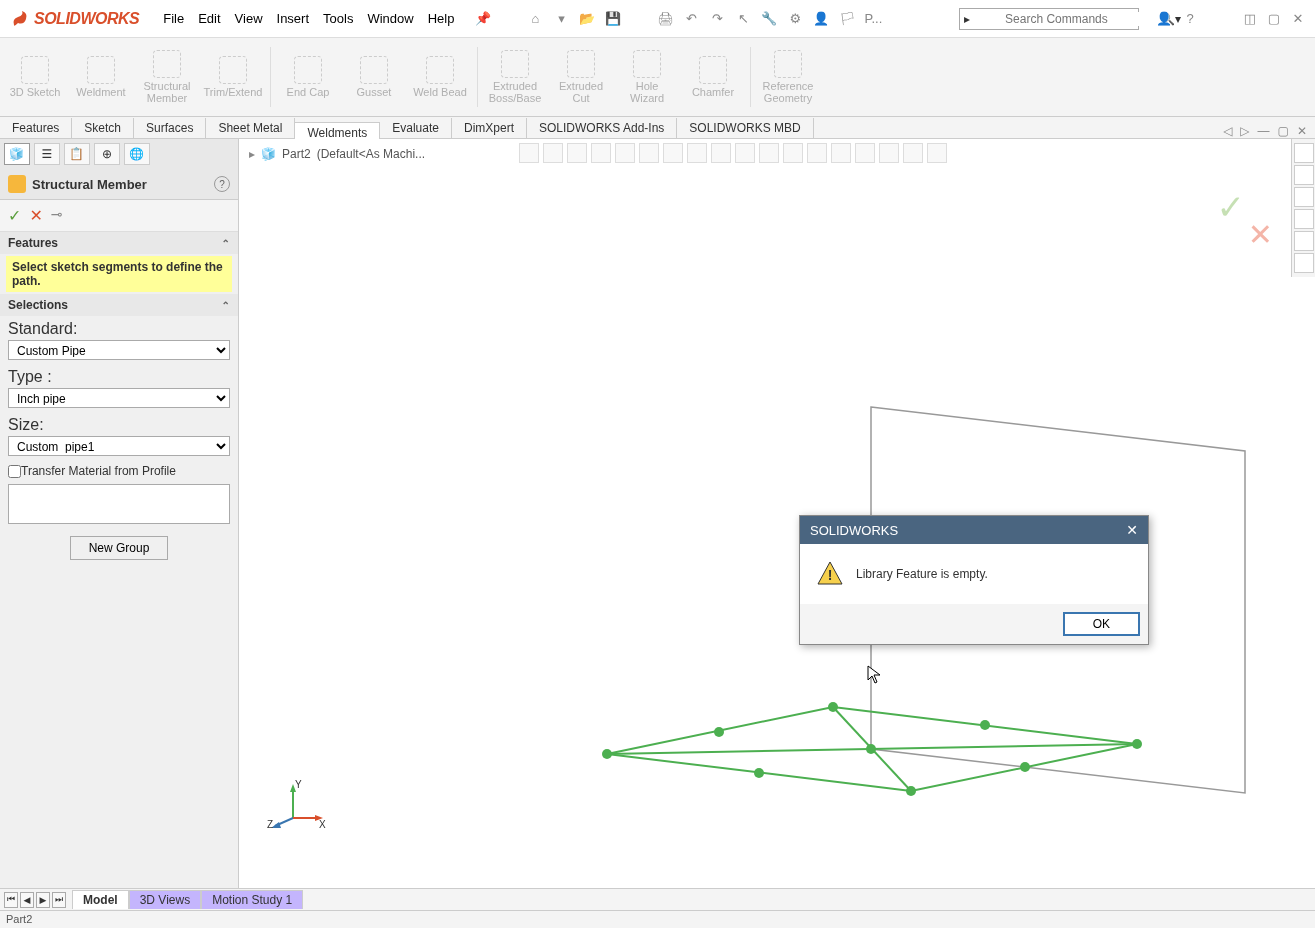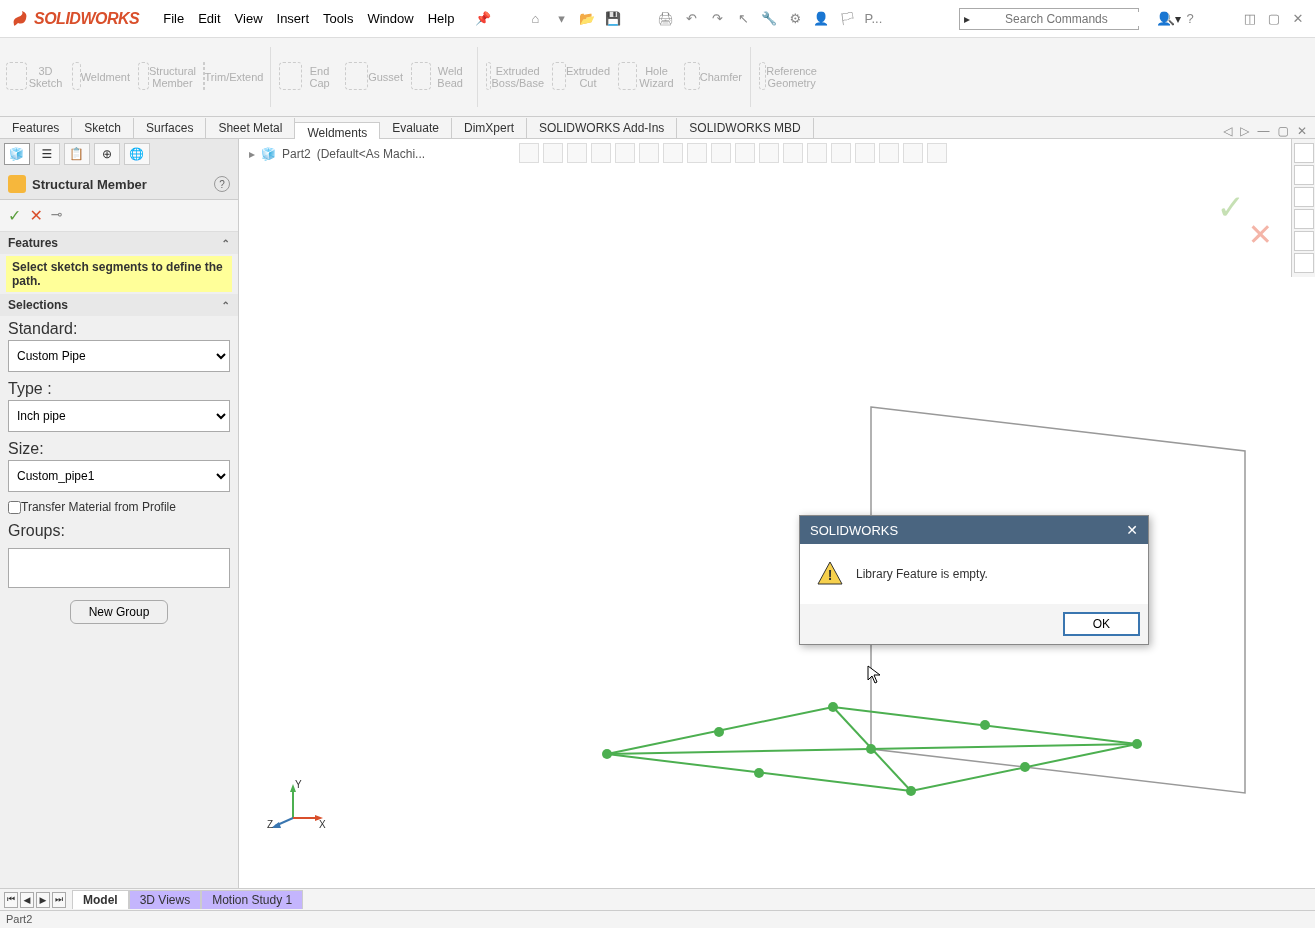--- a/index.html
+++ b/index.html
@@ -12,21 +12,21 @@
 .menu-items { display: flex; gap: 14px; padding: 0 14px; }
 .menu-item { cursor: pointer; color: #000000; font-size: 13px; }
 .top-icons { display: flex; align-items: center; gap: 8px; margin-left: 6px; flex: 1; }
 .top-icons .ico { width: 18px; height: 18px; display: flex; align-items: center; justify-content: center; color: #888; font-size: 13px; }
 .search-box { display: flex; align-items: center; border: 1px solid #aaa; background: #fff; height: 22px; padding: 0 4px; margin-left: auto; margin-right: 8px; width: 180px; }
 .search-box input { border: none; outline: none; flex: 1; color: #888; font-size: 12px; margin-left: 35px; }
 .win-controls { display: flex; gap: 6px; padding: 0 8px; }
 
 
 .ribbon { height: 79px; background: #f4f4f4; border-bottom: 1px solid #ccc; display: flex; align-items: center; gap: 8px; padding: 0 6px; }
-.ribbon-btn { display: flex; flex-direction: row; align-items: center; justify-content: center; width: 58px; height: 68px; color: #b0b0b0; font-size: 11px; text-align: center; }
+.ribbon-btn { display: flex; flex-direction: column; align-items: center; justify-content: center; width: 58px; height: 68px; color: #b0b0b0; font-size: 11px; text-align: center; }
 .ribbon-btn .rib-ico { width: 28px; height: 28px; border: 1px dashed #ccc; border-radius: 4px; margin-bottom: 2px; }
 .ribbon-sep { width: 1px; height: 60px; background: #ddd; }
 
 
 .cmd-tabs { display: flex; background: #f4f4f4; border-bottom: 1px solid #ccc; height: 22px; align-items: flex-end; position: relative; }
 .cmd-tab { padding: 3px 12px; font-size: 12px; color: #333; border-right: 1px solid #ccc; cursor: pointer; }
 .cmd-tab.active { background: #fff; border-top: 1px solid #ccc; border-bottom: 1px solid #fff; font-weight: normal; position: relative; top: 6px; }
 .tab-win-controls { margin-left: auto; display: flex; gap: 8px; padding-right: 8px; color: #888; }
 
 
@@ -43,24 +43,24 @@
 .feature-header .fhelp { width: 16px; height: 16px; border: 1px solid #999; border-radius: 50%; display: flex; align-items: center; justify-content: center; font-size: 10px; color: #666; cursor: pointer; }
 .feature-confirm { display: flex; gap: 8px; padding: 6px 8px; background: #f4f4f4; border-bottom: 1px solid #ddd; }
 .feature-confirm .ok { color: #5a9e3c; font-size: 16px; cursor: pointer; }
 .feature-confirm .cancel { color: #d94f2b; font-size: 16px; cursor: pointer; }
 .feature-confirm .pin { color: #888; font-size: 14px; }
 .section-header { display: flex; justify-content: space-between; align-items: center; padding: 4px 8px; background: #e8e8e8; font-weight: bold; font-size: 12px; cursor: pointer; }
 .section-header .chev { font-size: 10px; color: #666; }
 .msg-box { background: #ffff99; padding: 4px 6px; margin: 2px 6px; font-size: 12px; font-weight: bold; }
 .form-row { padding: 4px 8px; }
 .form-row label { display: block; font-size: 16px; margin-bottom: 2px; }
-.form-row select, .form-row input[type="text"] { width: 100%; border: 1px solid #aaa; background: #fff; padding: 2px 4px; font-size: 12px; height: 32px; }
+.form-row select, .form-row input[type="text"] { width: 100%; border: 1px solid #aaa; background: #fff; padding: 2px 4px; font-size: 12px; height: 20px; }
 .checkbox-row { display: flex; align-items: center; padding: 4px 8px; font-size: 12px; }
 .groups-box { width: calc(100% - 16px); height: 40px; background: #fff; border: 1px solid #aaa; margin: 2px 8px; }
-.new-group-btn { display: block; margin: 10px auto; padding: 4px 18px; background: #f0f0f0; border: 1px solid #aaa; border-radius: 6px; cursor: pointer; font-size: 12px; }
+.new-group-btn { display: block; margin: 10px auto; padding: 4px 18px; background: #f0f0f0; border: 1px solid #aaa; border-radius: 0; cursor: pointer; font-size: 12px; }
 
 
 .graphics-area { flex: 1; background: #fff; position: relative; }
 .breadcrumb { position: absolute; top: 8px; left: 10px; display: flex; align-items: center; gap: 6px; color: #555; font-size: 12px; }
 .breadcrumb .arrow { color: #888; }
 .view-toolbar { position: absolute; top: 4px; left: 280px; display: flex; gap: 4px; }
 .view-toolbar .vico { width: 20px; height: 20px; border: 1px solid #ddd; background: #f8f8f8; cursor: pointer; }
 .right-toolbar { position: absolute; right: 0; top: 0; width: 24px; display: flex; flex-direction: column; gap: 2px; background: #f4f4f4; border-left: 1px solid #ccc; padding: 4px 2px; z-index: 5; }
 .right-toolbar .rico { width: 20px; height: 20px; border: 1px solid #ccc; background: #fff; cursor: pointer; }
 .big-check { position: absolute; top: 48px; right: 70px; font-size: 34px; color: #c6e0b4; }
@@ -248,23 +248,20 @@
       <select><option>Inch pipe</option></select>
     </div>
     <div class="form-row">
       <label>Size:</label>
       <select><option>Custom_pipe1</option></select>
     </div>
     <div class="checkbox-row">
       <input type="checkbox" style="">
       <span>Transfer Material from Profile</span>
     </div>
-    <div class="form-row">
-      <label>Groups:</label>
-    </div>
     <div class="groups-box"></div>
     <button class="new-group-btn">New Group</button>
   </div>
 
   <div class="graphics-area">
     <div class="breadcrumb">
       <span class="arrow">▸</span>
       <span>🧊</span>
       <span>Part2</span>
       <span>(Default&lt;As Machi...</span>

